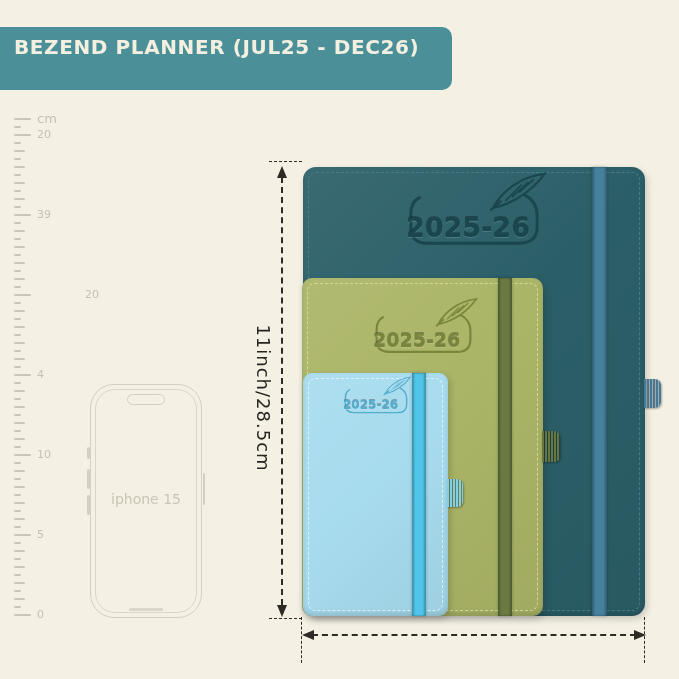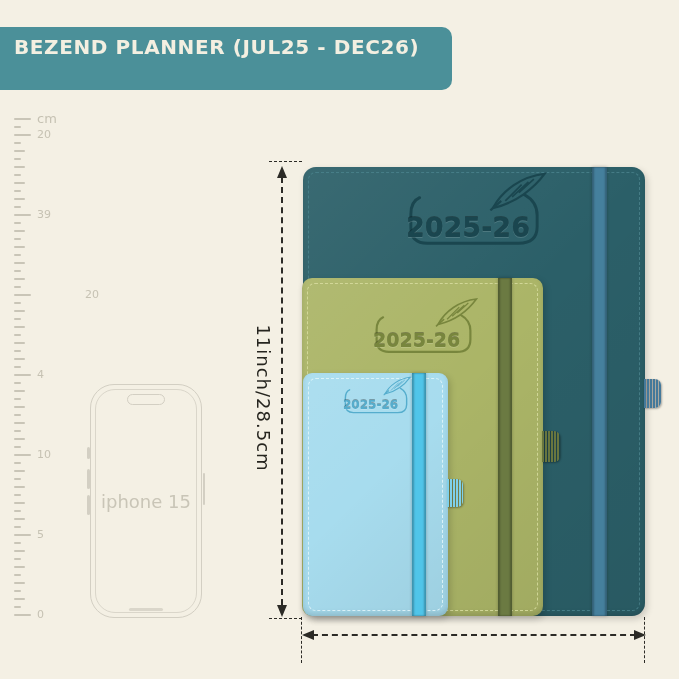--- a/index.html
+++ b/index.html
@@ -22,21 +22,21 @@
   .tick-label { position:absolute; left:23px; font-size:11px; color:#c6c2b3; }
   .ruler-unit { position:absolute; left:37px; top:111px; font-size:13px; color:#c6c2b3; }
 
   
   .phone { position:absolute; left:90px; top:384px; width:112px; height:234px;
            border:1.5px solid #d3cfc3; border-radius:24px; }
   .phone-inner { position:absolute; inset:4px; border:1px solid #dad6ca; border-radius:20px; }
   .phone-island { position:absolute; top:9px; left:50%; transform:translateX(-50%);
                   width:38px; height:11px; border:1px solid #d3cfc3; border-radius:6px; }
   .phone-label { position:absolute; top:106px; width:100%; text-align:center;
-                 color:#c9c5b7; font-size:18px; }
+                 color:#c9c5b7; font-size:14px; }
   .phone-btn { position:absolute; width:2.5px; background:#d3cfc3; border-radius:2px; }
   .btn-mute { left:-4px; top:62px; height:12px; }
   .btn-vol1 { left:-4px; top:84px; height:20px; }
   .btn-vol2 { left:-4px; top:110px; height:20px; }
   .btn-power { right:-4px; top:88px; height:32px; }
   .phone-homebar { position:absolute; bottom:6px; left:50%; transform:translateX(-50%);
                    width:34px; height:3px; background:#dad6ca; border-radius:2px; }
 
   
   .planner { position:absolute; background:var(--cover); box-shadow:2px 3px 7px rgba(0,0,0,0.18), inset 0 -3px 5px rgba(0,0,0,0.12); }

